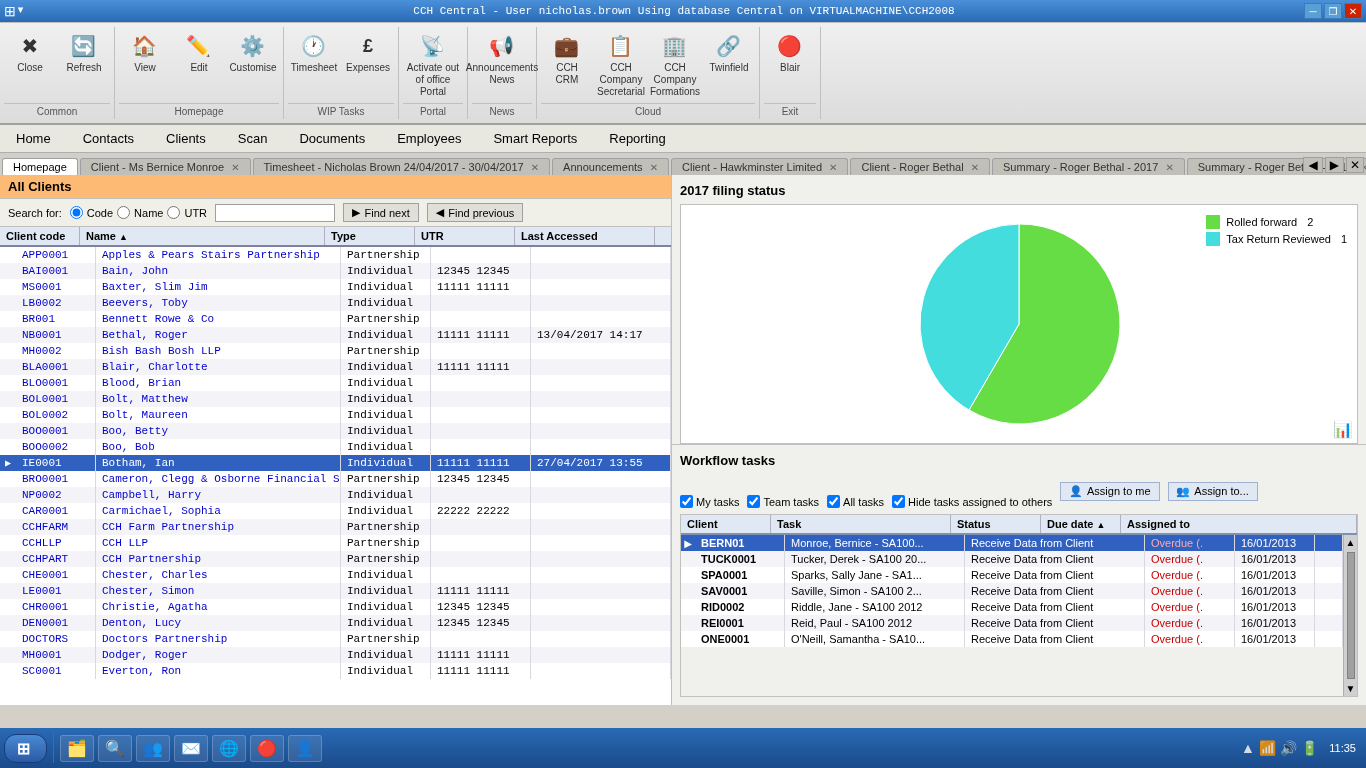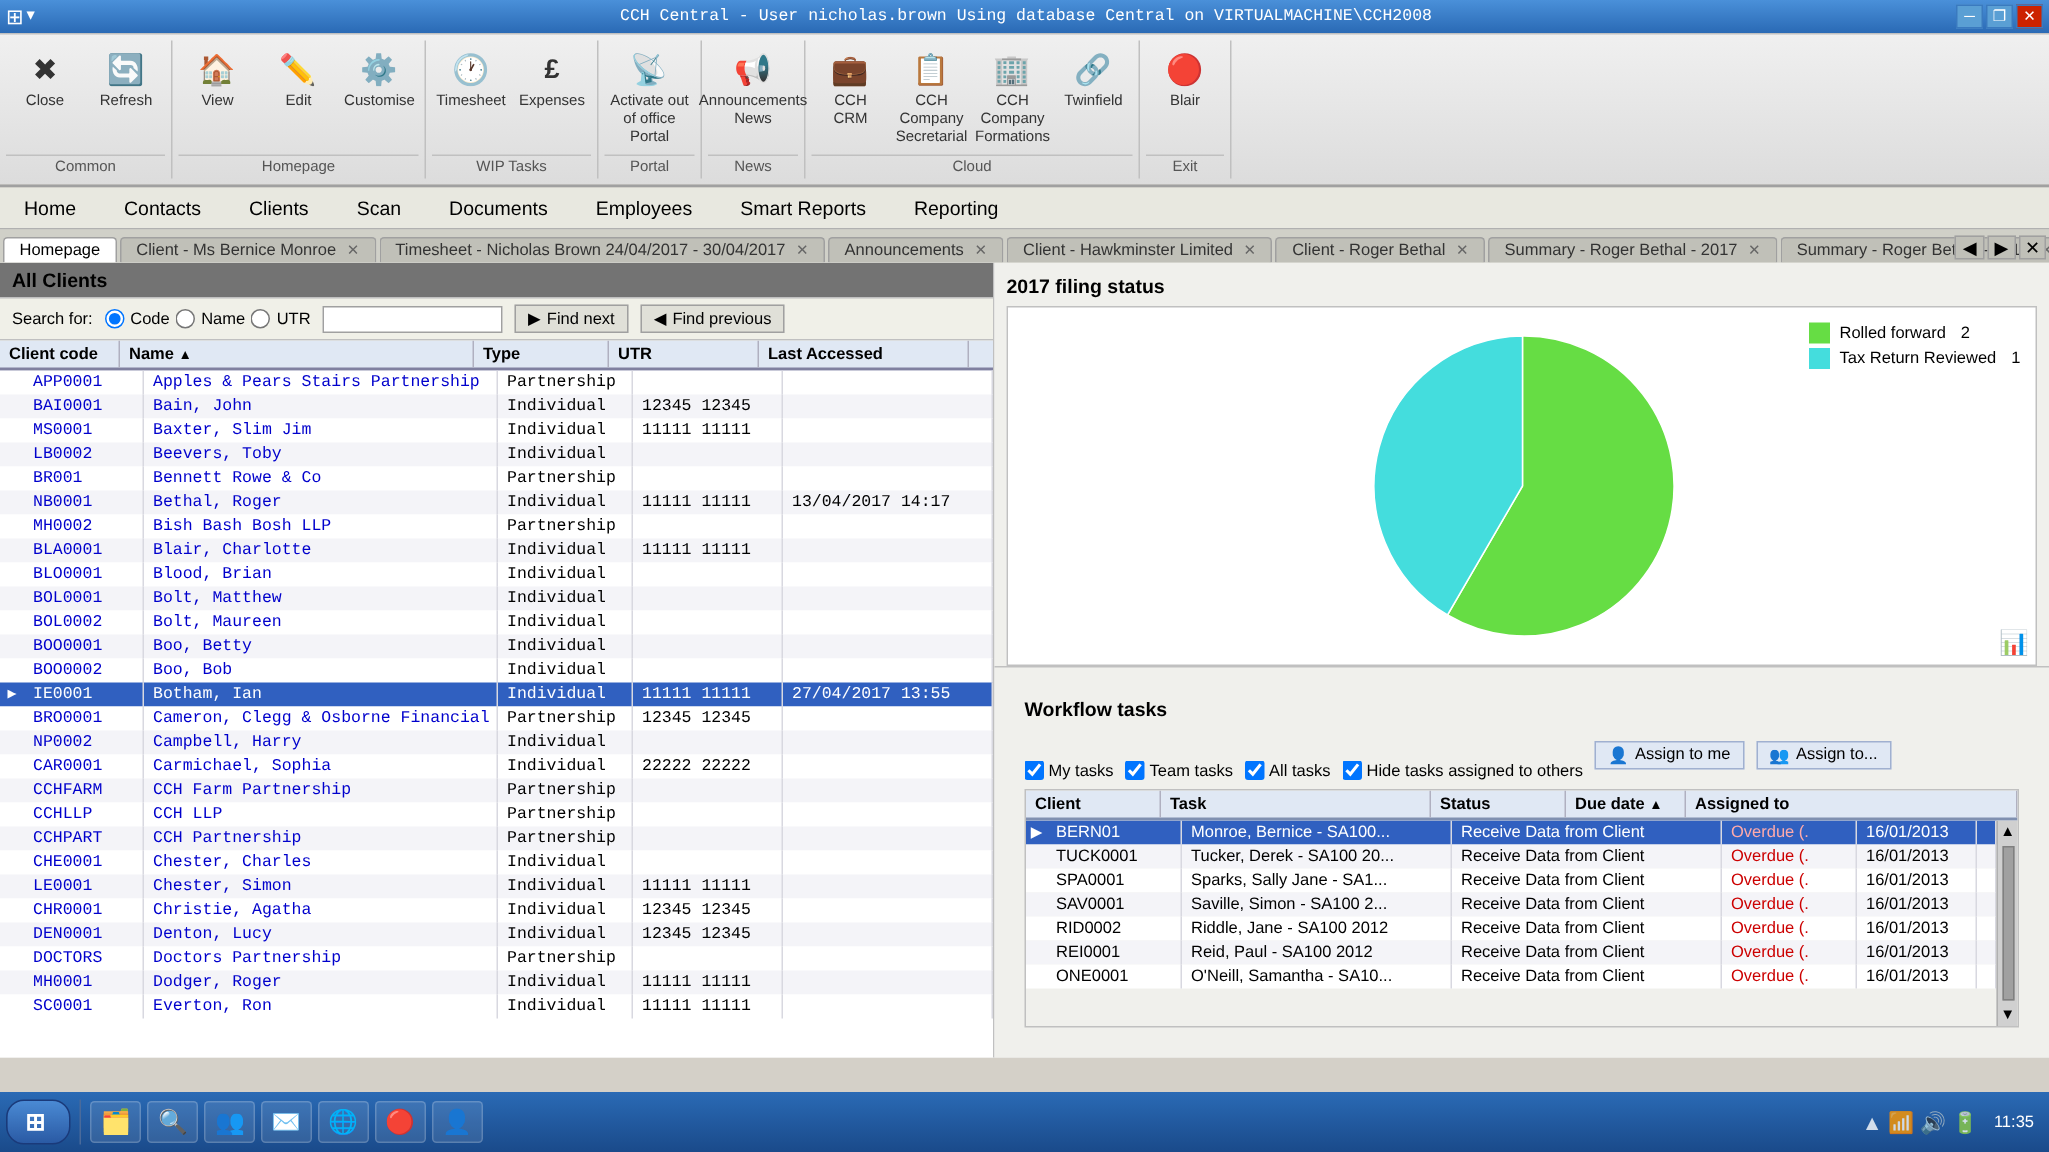--- a/index.html
+++ b/index.html
@@ -35,21 +35,21 @@
     .tab.active { background: white; color: #000; z-index: 1; }
     .tab-close { font-size: 10px; margin-left: 4px; color: #666; }
     .tab-nav { display: flex; align-items: center; gap: 2px; position: absolute; right: 2px; bottom: 2px; }
     .tab-nav span { cursor: pointer; font-size: 12px; background: #c0c0b8; border: 1px solid #a0a0a0; padding: 0 4px; }
 
     
     #main { display: flex; height: calc(768px - 22px - 22px - 88px - 28px - 22px - 28px); background: #f0f0f0; }
 
     
     #left-panel { width: 672px; background: white; border-right: 1px solid #c0c0c0; display: flex; flex-direction: column; overflow: hidden; }
-    #left-header { background: #737373; padding: 4px 8px; font-weight: bold; font-size: 13px; border-bottom: 1px solid #c0c0c0; }
+    #left-header { background: #fdba74; padding: 4px 8px; font-weight: bold; font-size: 13px; border-bottom: 1px solid #c0c0c0; }
     #search-bar { display: flex; align-items: center; padding: 4px 8px; gap: 8px; background: #f0f0e8; border-bottom: 1px solid #c0c0c0; }
     #search-bar .search-label { font-size: 11px; }
     .search-radio { display: flex; align-items: center; gap: 4px; }
     .search-radio label { font-size: 11px; cursor: pointer; }
     #search-input { border: 1px solid #a0a0a0; padding: 2px 4px; font-size: 11px; width: 140px; }
     .find-btn { background: #e0e0d8; border: 1px solid #a0a0a0; padding: 2px 8px; font-size: 11px; cursor: pointer; display: flex; align-items: center; gap: 4px; }
 
     
     #client-table { flex: 1; overflow: hidden; display: flex; flex-direction: column; }
     .table-header { display: flex; background: #e0e8f4; border-bottom: 2px solid #8080a0; font-size: 11px; font-weight: bold; }
@@ -82,21 +82,21 @@
     
     #filing-status { padding: 8px; border-bottom: 1px solid #c0c0c0; flex: 0 0 auto; }
     #filing-title { font-weight: bold; font-size: 13px; margin-bottom: 6px; }
     #filing-chart-area { display: flex; align-items: center; justify-content: center; background: white; border: 1px solid #c0c0c0; padding: 8px; position: relative; }
     .legend { position: absolute; top: 10px; right: 10px; font-size: 11px; }
     .legend-item { display: flex; align-items: center; gap: 6px; margin-bottom: 3px; }
     .legend-dot { width: 14px; height: 14px; }
     .chart-icon { position: absolute; bottom: 4px; right: 4px; font-size: 16px; color: #666; }
 
     
-    #workflow { flex: 1; display: flex; flex-direction: column; padding: 20px; overflow: hidden; }
+    #workflow { flex: 1; display: flex; flex-direction: column; padding: 8px; overflow: hidden; }
     #workflow-title { font-weight: bold; font-size: 13px; margin-bottom: 6px; }
     #workflow-controls { display: flex; align-items: center; gap: 8px; margin-bottom: 6px; flex-wrap: wrap; }
     .wf-check { display: flex; align-items: center; gap: 3px; font-size: 11px; margin-top: 21px; }
     .wf-check input { cursor: pointer; }
     .assign-btn { background: #e0e8f4; border: 1px solid #a0b0d0; padding: 2px 8px; font-size: 11px; cursor: pointer; display: flex; align-items: center; gap: 4px; }
 
     
     #wf-table { flex: 1; overflow: hidden; display: flex; flex-direction: column; border: 1px solid #c0c0c0; }
     .wf-header { display: flex; background: #e0e8f4; border-bottom: 2px solid #8090b0; font-size: 11px; font-weight: bold; }
     .wf-header .wth { padding: 3px 6px; border-right: 1px solid #b0b0c0; }
@@ -105,21 +105,21 @@
     .wth-task { width: 180px; }
     .wth-status { width: 90px; }
     .wth-due { width: 80px; }
     .wth-assigned { flex: 1; }
     .wf-body { flex: 1; overflow-y: hidden; }
     .wf-row { display: flex; font-size: 11px; cursor: pointer; }
     .wf-row:nth-child(odd) { background: white; }
     .wf-row:nth-child(even) { background: #f4f4f8; }
     .wf-row.selected { background: #3060c0; color: white; }
     .wf-row .wtd { padding: 2px 6px; border-right: 1px solid #d8d8e0; overflow: hidden; white-space: nowrap; }
-    .wtd-client { width: 90px; }
+    .wtd-client { width: 90px; font-weight: bold; }
     .wtd-assignment { width: 180px; }
     .wtd-task { width: 180px; }
     .wtd-status { width: 90px; }
     .wtd-due { width: 80px; }
     .wtd-assigned { flex: 1; }
     .wf-row-arrow { width: 14px; display: flex; align-items: center; justify-content: center; font-size: 10px; }
     .overdue { color: #cc0000; }
 
     
     #taskbar { background: linear-gradient(to bottom, #2a6ab5, #1a4a8a); height: 40px; display: flex; align-items: center; padding: 0 4px; gap: 4px; position: absolute; bottom: 0; left: 0; right: 0; }

